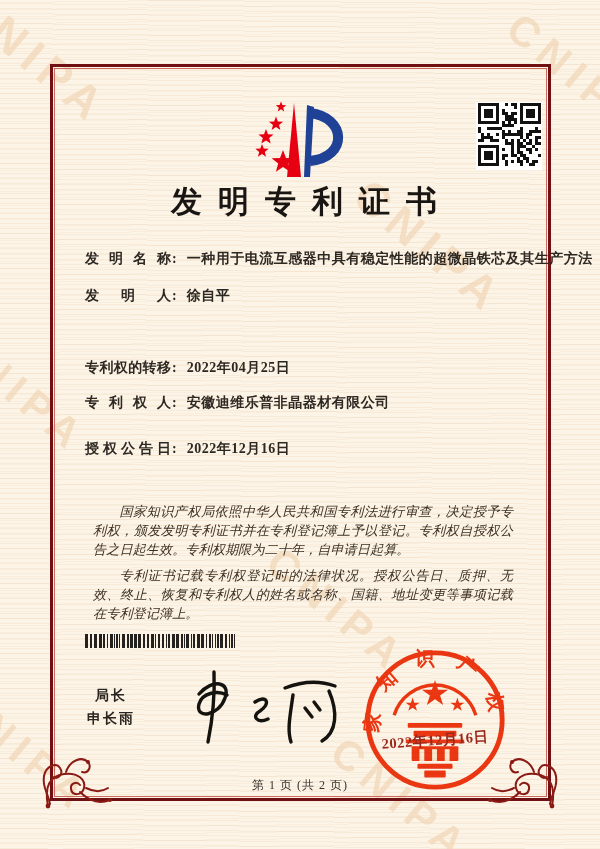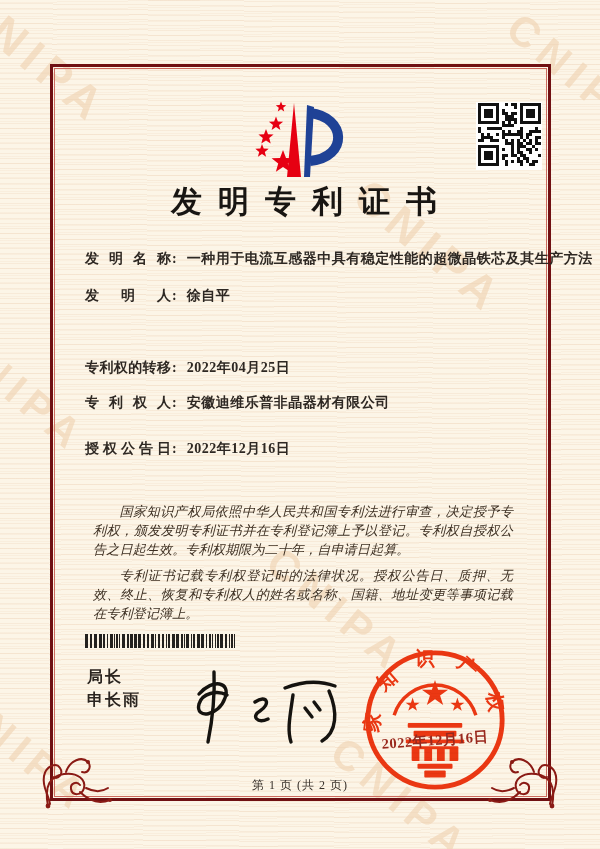--- a/index.html
+++ b/index.html
@@ -55,23 +55,23 @@
     font-size:13.2px;line-height:18.8px;color:#3c2f22;font-style:italic;font-weight:500;
     text-align:justify;
   }
   .body-text p{margin:8px;text-indent:2em;}
   .barcode{
     position:absolute;left:85px;top:634px;width:156px;height:14px;z-index:3;
     display:flex;align-items:stretch;
   }
   .barcode div{background:#24211e;}
   .signer{
-    position:absolute;left:87px;top:665px;z-index:3;
+    position:absolute;left:87px;top:684px;z-index:3;
     font-family:"Liberation Sans","DejaVu Sans",sans-serif;
-    font-weight:bold;color:#2b2520;font-size:16px;line-height:23px;letter-spacing:2px;
+    font-weight:bold;color:#2b2520;font-size:14px;line-height:23px;letter-spacing:2px;text-align:center;
   }
   .signature{position:absolute;left:175px;top:668px;z-index:3;}
   .seal{position:absolute;left:362px;top:647px;width:146px;height:146px;z-index:5;mix-blend-mode:multiply;}
   .seal svg{position:absolute;inset:0;}
   .seal-ring-text{font-size:20px;font-weight:bold;letter-spacing:21px;fill:#ee3a14;}
   .seal-date{
     position:absolute;left:-8px;top:84px;width:162px;text-align:center;z-index:6;
     font-size:14.5px;font-weight:bold;color:#9c2a20;transform:rotate(-4deg);
     letter-spacing:0.5px;white-space:nowrap;
   }

